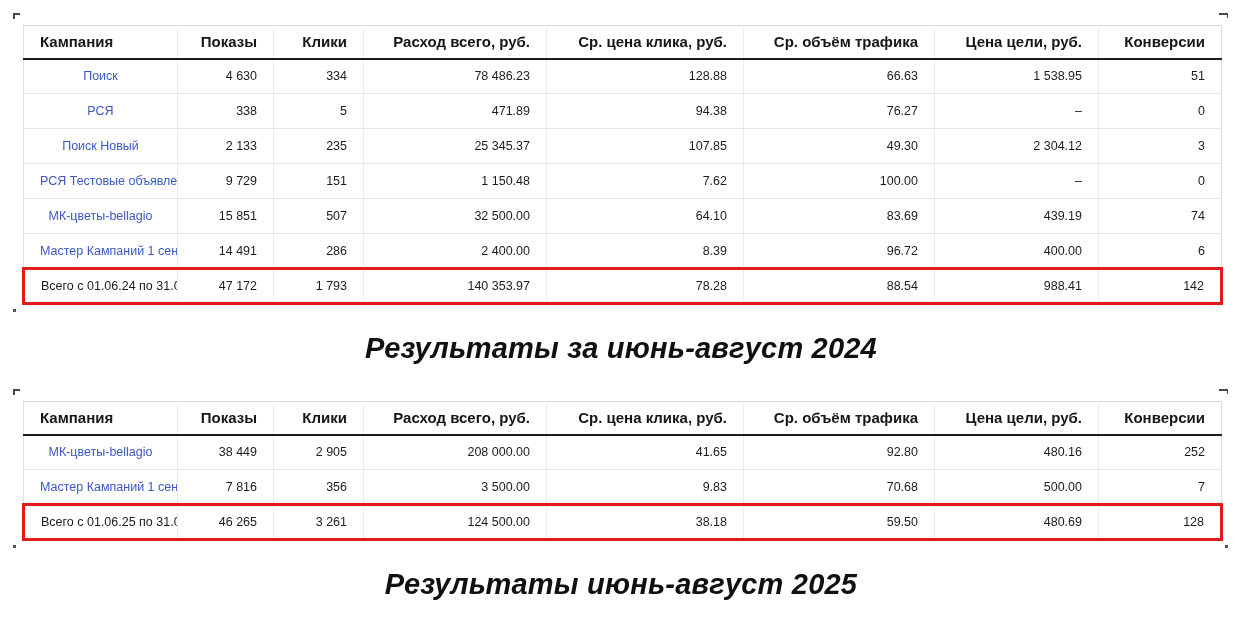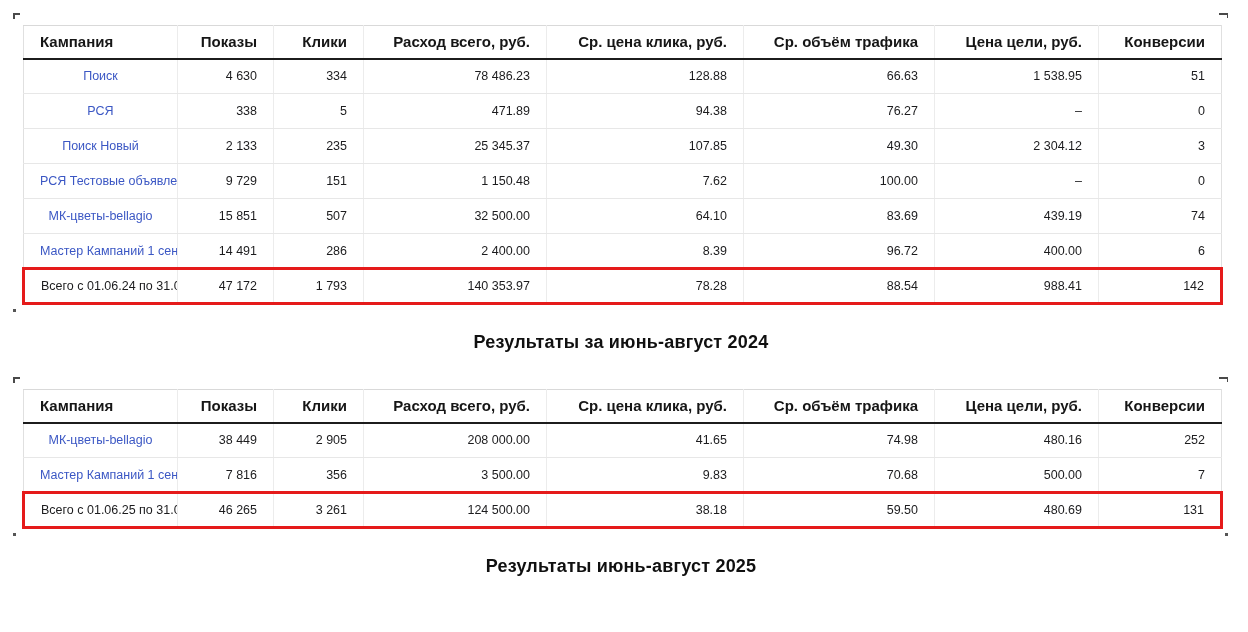--- a/index.html
+++ b/index.html
@@ -48,21 +48,21 @@
 
   tr.total td{
     border-top:3px solid var(--red);
     border-bottom:3px solid var(--red);
   }
   tr.total td:first-child{border-left:3px solid var(--red);}
   tr.total td:last-child{border-right:3px solid var(--red);border-radius:16px;}
 
   .caption{
     width:1198px;text-align:center;
-    font-weight:700;font-size:18px;color:#101010;
+    font-style:italic;font-weight:700;font-size:29px;color:#101010;
     letter-spacing:.2px;
   }
   .caption.first{margin:27px 0 36px 0;}
   .caption.second{margin:27px 0 0 0;text-align:center;}
   .fig2{margin-top:0;}
 
   
   .mark{position:absolute;}
   .mark.tl{left:-9px;top:-12px;width:7px;height:6px;border-left:2px solid #4a4a4a;border-top:2px solid #4a4a4a;}
   .mark.tr{right:-8px;top:-12px;width:9px;height:5px;border-right:1px solid #4a4a4a;border-top:2px solid #4a4a4a;}
@@ -208,21 +208,21 @@
               <th style="text-align: right;">Конверсии</th>
             </tr>
           </thead>
           <tbody>
             <tr>
               <td class="left"><span class="camp">МК-цветы-bellagio</span></td>
               <td class="num">38 449</td>
               <td class="num">2 905</td>
               <td class="num">208 000.00</td>
               <td class="num">41.65</td>
-              <td class="num">74.98</td>
+              <td class="num">92.80</td>
               <td class="num">480.16</td>
               <td class="num">252</td>
             </tr>
             <tr>
               <td class="left"><span class="camp">Мастер Кампаний 1 сентября</span></td>
               <td class="num">7 816</td>
               <td class="num">356</td>
               <td class="num">3 500.00</td>
               <td class="num">9.83</td>
               <td class="num">70.68</td>
@@ -230,21 +230,21 @@
               <td class="num">7</td>
             </tr>
             <tr class="total">
               <td class="left"><span>Всего с 01.06.25 по 31.08.25</span></td>
               <td class="num">46 265</td>
               <td class="num">3 261</td>
               <td class="num">124 500.00</td>
               <td class="num">38.18</td>
               <td class="num">59.50</td>
               <td class="num">480.69</td>
-              <td class="num">131</td>
+              <td class="num">128</td>
             </tr>
           </tbody>
         </table>
     </div>
     <div class="caption second">Результаты июнь-август 2025</div>
   </section>
 
 </div>
 
 </body></html>

